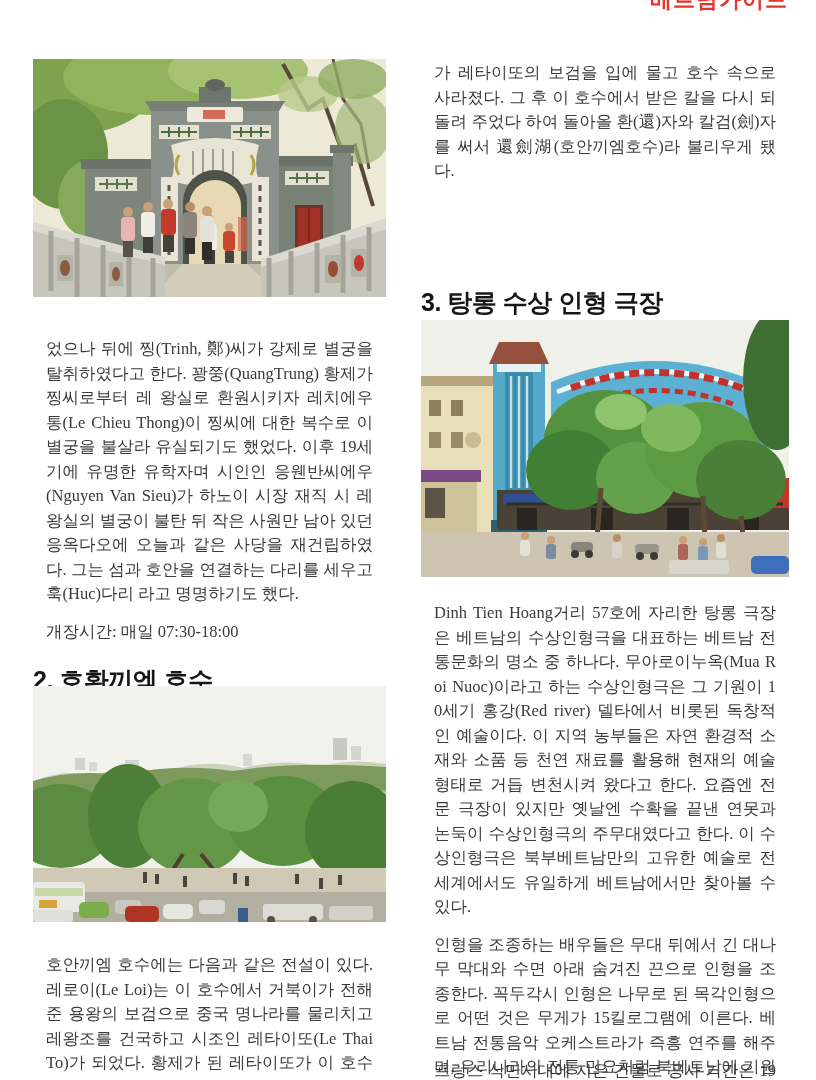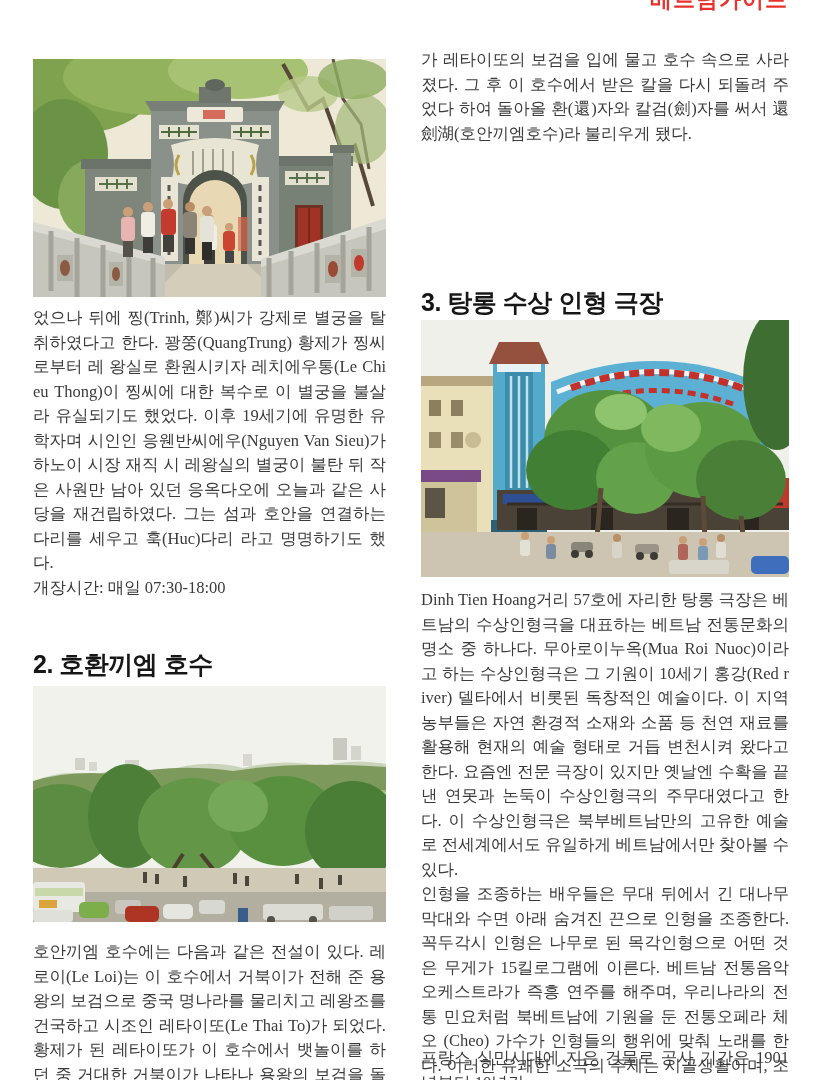--- a/index.html
+++ b/index.html
@@ -12,21 +12,21 @@
     position:absolute; top:-15px; right:28px;
     font-family:"Liberation Sans", sans-serif; font-weight:bold;
     font-size:22px; letter-spacing:1px; color:#e8332d;
   }
   .col-left  { position:absolute; left:33px;  width:353px; }
   .col-right { position:absolute; left:421px; width:368px; }
   .body-text {
     font-size:16.5px; line-height:24.5px; color:#3a3a3a;
     text-align:justify; word-break:break-all;
   }
-  .body-text p { margin:0; }
+  .body-text p { margin:13px; }
   .heading {
     font-family:"Liberation Sans", sans-serif; font-weight:bold;
     font-size:25px; color:#161616; letter-spacing:-0.5px;
   }
   .photo { display:block; }
 </style>
 </head>
 <body>
 
 <div class="page">
@@ -135,26 +135,26 @@
         <circle cx="157" cy="148" r="5" fill="#b98f68"></circle>
           <rect x="150" y="153" width="14" height="26" rx="4" fill="#8c8476"></rect>
           <rect x="152" y="179" width="10" height="16" fill="#35332f"></rect>
         <circle cx="174" cy="152" r="5" fill="#c9a078"></circle>
           <rect x="167" y="157" width="14" height="26" rx="4" fill="#e5e2d8"></rect>
           <rect x="169" y="183" width="10" height="18" fill="#2f2d2a"></rect>
       </g>
     </svg>
   </div>
 
-  <div class="col-left body-text" style="top:306px;">
+  <div class="col-left body-text" style="top:324px;">
     <p>었으나 뒤에 찡(Trinh, 鄭)씨가 강제로 별궁을 탈취하였다고 한다. 꽝쭝(QuangTrung) 황제가 찡씨로부터 레 왕실로 환원시키자 레치에우통(Le Chieu Thong)이 찡씨에 대한 복수로 이 별궁을 불살라 유실되기도 했었다. 이후 19세기에 유명한 유학자며 시인인 응웬반씨에우(Nguyen Van Sieu)가 하노이 시장 재직 시 레왕실의 별궁이 불탄 뒤 작은 사원만 남아 있던 응옥다오에 오늘과 같은 사당을 재건립하였다. 그는 섬과 호안을 연결하는 다리를 세우고 훅(Huc)다리 라고 명명하기도 했다.</p>
     <p>개장시간: 매일 07:30-18:00</p>
   </div>
 
-  <div class="col-left heading" style="top:648px;">2. 호환끼엠 호수</div>
+  <div class="col-left heading" style="top:664px;">2. 호환끼엠 호수</div>
 
   <div class="col-left" style="top:686px;">
     <svg class="photo" width="353" height="236" viewBox="0 0 353 236">
       <rect width="353" height="236" fill="#f1f2ec"></rect>
       <g>
         <rect x="42" y="72" width="10" height="12" fill="#d2d2ca"></rect>
         <rect x="56" y="76" width="8" height="9" fill="#d8d8d0"></rect>
         <rect x="92" y="74" width="14" height="10" fill="#d5d5cd"></rect>
         <rect x="210" y="68" width="9" height="12" fill="#d8d8d0"></rect>
         <rect x="300" y="52" width="14" height="22" fill="#c9c9c1"></rect>

